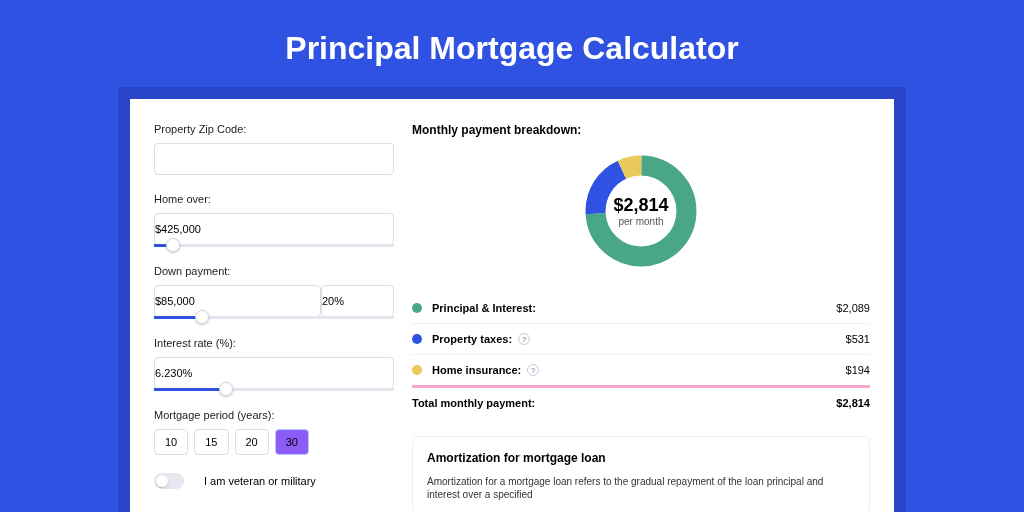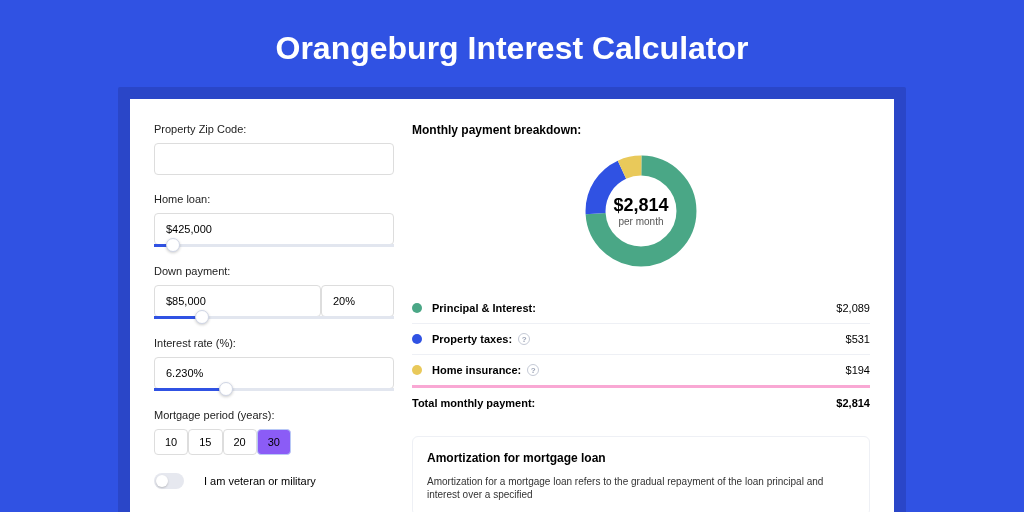--- a/index.html
+++ b/index.html
@@ -14,37 +14,37 @@
     border-radius: 2px;
   }
   .app {
     background: #fff; width: 764px; margin: 0 auto; height: 420px; overflow: hidden;
     display: flex; gap: 18px; padding: 24px 24px 0 24px;
   }
   .left { width: 240px; flex: none; }
   .right { flex: 1; }
   .field-label { font-size: 11px; color: #222; margin-bottom: 8px; display:block; }
   .input {
-    width: 100%; border: 1px solid #ddd; border-radius: 4px; padding: 9px 11px;
+    width: 100%; border: 1px solid #ddd; border-radius: 4px; padding: 9px 0;
     font-size: 11px; background: #fff;
   }
   .field { margin-bottom: 18px; }
   .slider-track {
     height: 3px; background: #e2e6ef; position: relative; margin-top: -1px;
   }
   .slider-fill { position:absolute; left:0; top:0; height:3px; background:#3052e3; }
   .slider-thumb {
     position:absolute; top:-6px; width:14px; height:14px; border-radius:50%;
     background:#fff; border:1px solid #d0d6e6; box-shadow:0 1px 3px rgba(0,0,0,.2);
     transform: translateX(-50%);
   }
   .row2 { display:flex; }
   .row2 .input:first-child { flex:1; }
   .row2 .input:last-child { width:73px; flex:none; }
-  .periods { display:flex; }
+  .periods { display:flex; gap:6px; }
   .period {
     border:1px solid #ddd; border-radius:4px; font-size:11px; padding:6px 10px;
     background:#fff; cursor:pointer;
   }
   .period.sel { background:#8b5cf6; border-color:#b8c8f6; }
   .toggle-row { display:flex; align-items:center; gap:20px; margin-top:4px; font-size:11px; }
   .toggle {
     width:30px; height:16px; border-radius:999px; background:#e6e8ef; position:relative;
   }
   .toggle-knob {
@@ -63,34 +63,34 @@
   .lrow .val { font-size:11px; }
   .lrow.total { border-top:3px solid #f9a8d4; font-weight:700; }
   .info { width:12px; height:12px; border:1px solid #c5cad6; border-radius:50%; display:inline-flex; align-items:center; justify-content:center; font-size:8px; color:#9aa2b5; }
   .amort-card { border:1px solid #eef0f5; border-radius:6px; padding:14px; margin-top:18px; }
   .amort-card h3 { font-size:12px; font-weight:700; margin-bottom:10px; }
   .amort-card p { font-size:10px; color:#333; line-height:1.3; }
 </style>
 </head>
 <body>
 
-<h1 class="page-title">Orangeburg Interest Calculator</h1>
+<h1 class="page-title">Principal Mortgage Calculator</h1>
 
 <div class="shadow-frame">
 <div class="app">
 
   <div class="left">
 
     <div class="field">
       <label class="field-label">Property Zip Code:</label>
       <input class="input" value="" style="">
     </div>
 
     <div class="field">
-      <label class="field-label">Home loan:</label>
+      <label class="field-label">Home over:</label>
       <input class="input" value="$425,000" style="">
       <div class="slider-track">
         <div class="slider-fill" id="hp-fill" style="width: 8%;"></div>
         <div class="slider-thumb" id="hp-thumb" style="left: 8%;"></div>
       </div>
     </div>
 
     <div class="field">
       <label class="field-label">Down payment:</label>
       <div class="row2">

